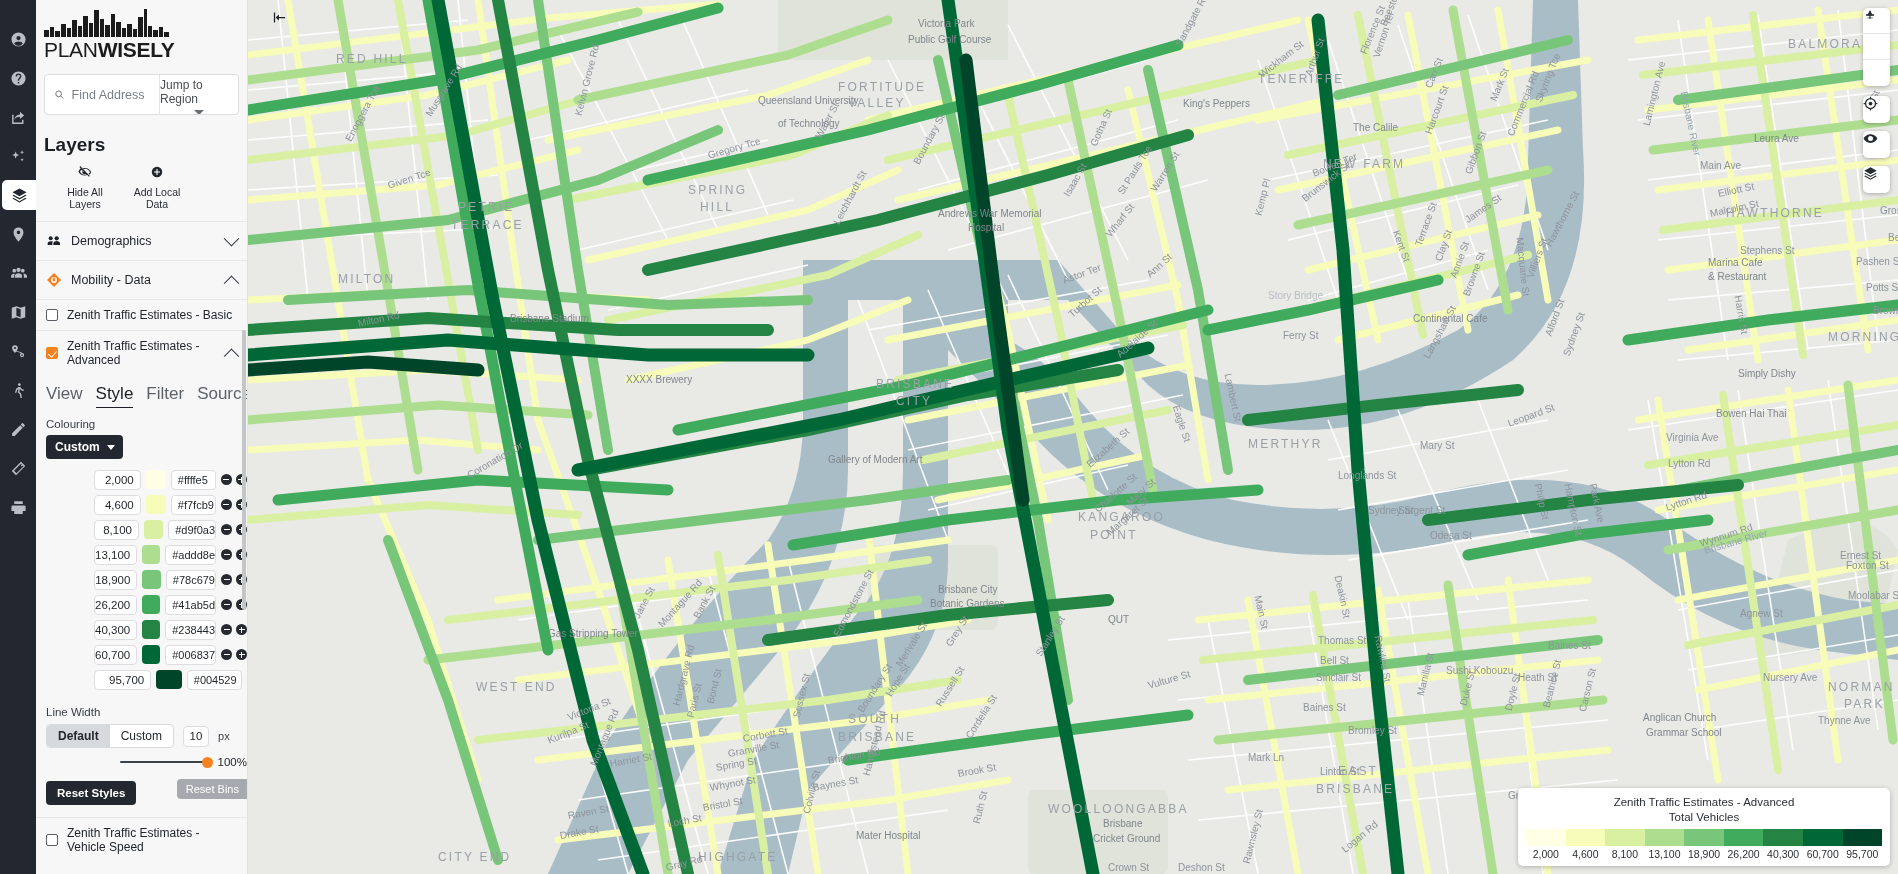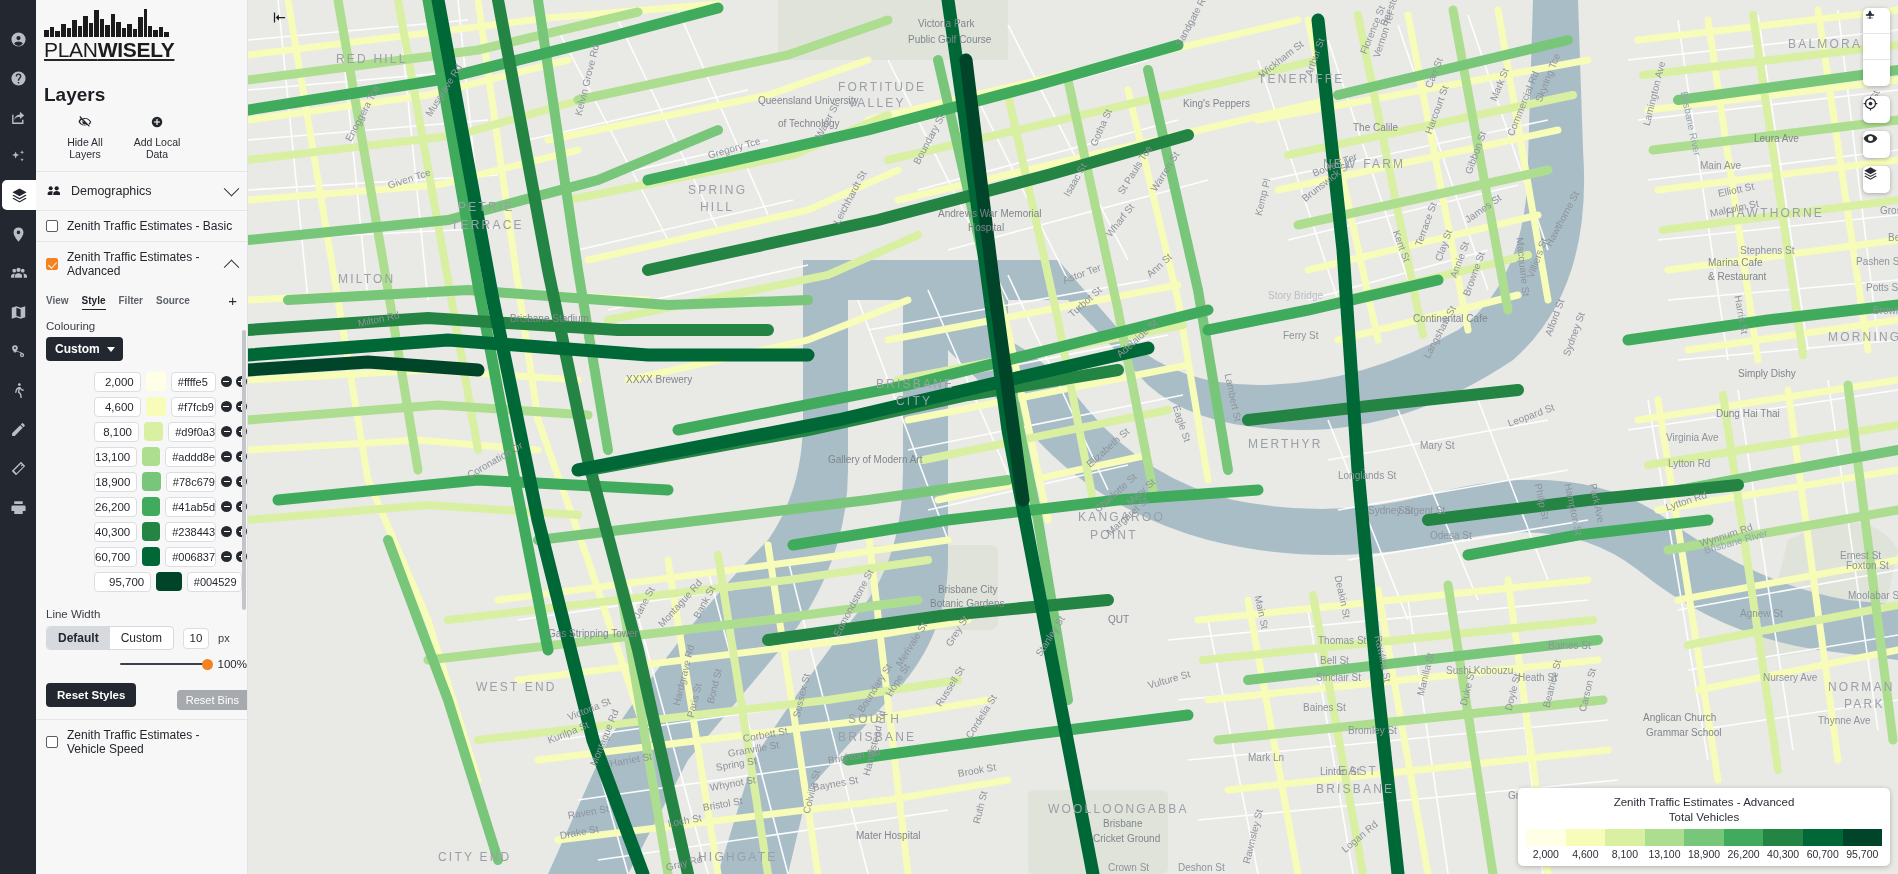--- a/index.html
+++ b/index.html
@@ -28,21 +28,21 @@
   .rail-btn.active svg { fill: #23272f; }
 
   
   .panel {
     width: 212px; flex: 0 0 212px; height: 874px; background: #f7f7f8;
     position: relative; z-index: 20; display: flex; flex-direction: column;
     border-right: 1px solid #e2e2e4;
   }
   .panel-scroll { overflow: hidden; height: 874px; position: relative; }
 
-  .brand { padding: 8px 0 4px 6px; text-decoration: underline; }
+  .brand { padding: 8px 0 4px 6px; }
   .brand-sky { height: 30px; width: 130px; position: relative; }
   .brand-name { font-size: 21px; letter-spacing: -0.3px; line-height: 23px; padding-left: 2px; }
   .brand-name .light { font-weight: 400; color: #1b1b1b; }
   .brand-name .bold { font-weight: 700; color: #1b1b1b; }
 
   .search-row { display: flex; margin: 9px 8px 0 8px; border: 1px solid #dedee1;
                 border-radius: 4px; background: #fff; height: 41px; overflow: hidden; }
   .search-box { flex: 1; display: flex; align-items: center; gap: 7px; padding: 0 9px; border-right: 1px solid #e4e4e7; }
   .search-box svg { width: 13px; height: 13px; fill: none; stroke: #62666d; stroke-width: 2; }
   .search-input { border: 0; outline: 0; font-size: 12.5px; color: #4a4e55;
@@ -70,21 +70,21 @@
 
   .layer-item { display: flex; align-items: center; gap: 9px; padding: 8px 10px;
                 border-top: 1px solid #e6e6e8; cursor: pointer; }
   .cbx { width: 12px; height: 12px; border: 1.6px solid #5a5f66; border-radius: 2px; background: #fff; flex: 0 0 12px; }
   .cbx.on { background: #f58220; border-color: #f58220; position: relative; }
   .cbx.on::after { content: ""; position: absolute; left: 3px; top: 0.5px; width: 3.5px; height: 7px;
                    border: solid #fff; border-width: 0 1.8px 1.8px 0; transform: rotate(42deg); }
   .layer-label { font-size: 12px; color: #23272d; flex: 1; }
 
   .tabs { display: flex; gap: 13px; padding: 9px 0 0 10px; }
-  .tab { font-size: 10px; color: #5d6168; padding-bottom: 3px; cursor: pointer; font-weight: bold; }
+  .tab { font-size: 17px; color: #5d6168; padding-bottom: 3px; cursor: pointer; }
   .tab.active { color: #1d2024; border-bottom: 1.6px solid #1d2024; }
 
   .field-label { font-size: 11.5px; color: #3c4046; padding: 10px 0 5px 10px; }
   .dropdown-dark { margin-left: 10px; background: #23272f; color: #fff; font-size: 12px; font-weight: 700;
                    border-radius: 4px; padding: 5px 8px 5px 9px; display: inline-flex; align-items: center;
                    gap: 7px; cursor: pointer; }
   .dd-caret { width: 0; height: 0; border-left: 4.5px solid transparent; border-right: 4.5px solid transparent;
               border-top: 5px solid #fff; }
 
   .reset-bins { position: absolute; right: -1px; top: 404px; background: #a6a9ad; color: #fff;
@@ -268,20 +268,33 @@
                 <rect x="117" y="19" width="4" height="10"></rect>
               <rect x="122" y="24" width="5" height="5"></rect>
             </g>
           </svg>
         </div>
         <div class="brand-name">
           <span class="light">PLAN</span><span class="bold">WISELY</span>
         </div>
       </div>
 
+      <div class="search-row">
+        <div class="search-box">
+          <svg viewBox="0 0 24 24">
+              <circle cx="10.5" cy="10.5" r="6.5" stroke="#62666d"></circle>
+              <line x1="15.5" y1="15.5" x2="21" y2="21" stroke="#62666d"></line>
+            </svg>
+          <input class="search-input" placeholder="Find Address" style="">
+        </div>
+        <div class="jump-box">
+          <span>Jump to Region</span>
+          <div class="caret"></div>
+        </div>
+      </div>
 
       <div class="layers-title">Layers</div>
 
       <div class="layer-actions">
         <div class="lact">
           <svg viewBox="0 0 24 24">
               <path d="M12 6.5c3.8 0 7 2.3 8.5 5.5-.6 1.2-1.4 2.3-2.4 3.1l1.4 1.4c1.4-1.2 2.5-2.8 3.2-4.5C21 7.9 16.9 5 12 5c-1.3 0-2.5.2-3.6.6l1.6 1.6c.7-.1 1.3-.2 2-.2zM2.4 3.3l2.3 2.3C3 6.9 1.6 8.8.8 11c1.7 4.1 5.8 7 10.7 7 1.5 0 3-.3 4.3-.8l3 3 1.4-1.4L3.8 1.9 2.4 3.3zm6.2 6.2l2 2a2 2 0 01-2-2zM12 17c-3.8 0-7-2.3-8.5-5.5.7-1.4 1.7-2.6 3-3.4l1.6 1.6A4 4 0 0012 16a4 4 0 001.4-.3l1.1 1.1c-.8.1-1.6.2-2.5.2z"></path>
             </svg>
           <div class="lact-lbl"><span>Hide All</span><br><span>Layers</span></div>
         </div>
@@ -300,20 +313,32 @@
           <svg viewBox="0 0 24 24" fill="#1e2228">
               <circle cx="7" cy="8" r="3"></circle>
               <circle cx="16" cy="8" r="3.2"></circle>
               <path d="M16 12c-2.6 0-5 1.4-5 3.4V18h10v-2.6c0-2-2.4-3.4-5-3.4zM7 12.5c-2.3 0-4.5 1.2-4.5 3V18H9.5v-2.6c0-1 .4-1.9 1.1-2.6A7.5 7.5 0 007 12.5z"></path>
             </svg>
         </div>
         <span class="glabel">Demographics</span>
         <span class="chev down"></span>
       </div>
 
+      <div class="group-row">
+        <div class="gicon">
+          <svg viewBox="0 0 24 24">
+              <path d="M12 1.5L22.5 12 12 22.5 1.5 12z" fill="#f58220"></path>
+              <circle cx="12" cy="12" r="4.4" fill="#fff"></circle>
+              <circle cx="12" cy="12" r="2.2" fill="#f58220"></circle>
+              <path d="M12 7.6l2.4 2.4h-4.8z" fill="#f58220"></path>
+            </svg>
+        </div>
+        <span class="glabel">Mobility - Data</span>
+        <span class="chev up"></span>
+      </div>
 
       <div class="layer-item">
         <div class="cbx"></div>
         <span class="layer-label">Zenith Traffic Estimates - Basic</span>
       </div>
 
       <div class="layer-item" style="border-bottom:0">
         <div class="cbx on"></div>
         <span class="layer-label">Zenith Traffic Estimates - Advanced</span>
         <span class="chev up"></span>
@@ -752,21 +777,21 @@
     <div class="poi-label" style="left:1506px;top:133px">Leura Ave</div>
     <div class="poi-label" style="left:690px;top:208px">Andrews War Memorial</div>
     <div class="poi-label" style="left:720px;top:222px">Hospital</div>
     <div class="poi-label" style="left:262px;top:313px">Brisbane Stadium</div>
     <div class="poi-label" style="left:378px;top:374px">XXXX Brewery</div>
     <div class="poi-label" style="left:1165px;top:313px">Continental Cafe</div>
     <div class="poi-label" style="left:1460px;top:257px">Marina Cafe</div>
     <div class="poi-label" style="left:1460px;top:271px">&amp; Restaurant</div>
     <div class="poi-label" style="left:1020px;top:290px;color:#b9bec4">Story Bridge</div>
     <div class="poi-label" style="left:580px;top:454px">Gallery of Modern Art</div>
-    <div class="poi-label" style="left:1468px;top:408px">Dung Hai Thai</div>
+    <div class="poi-label" style="left:1468px;top:408px">Bowen Hai Thai</div>
     <div class="poi-label" style="left:1490px;top:368px">Simply Dishy</div>
     <div class="poi-label" style="left:1410px;top:118px;transform:rotate(78deg);color:#94a6b0">Brisbane River</div>
     <div class="poi-label" style="left:1455px;top:536px;transform:rotate(-16deg);color:#94a6b0">Brisbane River</div>
     <div class="poi-label" style="left:690px;top:584px">Brisbane City</div>
     <div class="poi-label" style="left:682px;top:598px">Botanic Gardens</div>
     <div class="poi-label" style="left:860px;top:614px">QUT</div>
     <div class="poi-label" style="left:300px;top:628px">Gas Stripping Tower</div>
 
     <div class="poi-label" style="left:1395px;top:712px">Anglican Church</div>
     <div class="poi-label" style="left:1398px;top:727px">Grammar School</div>

